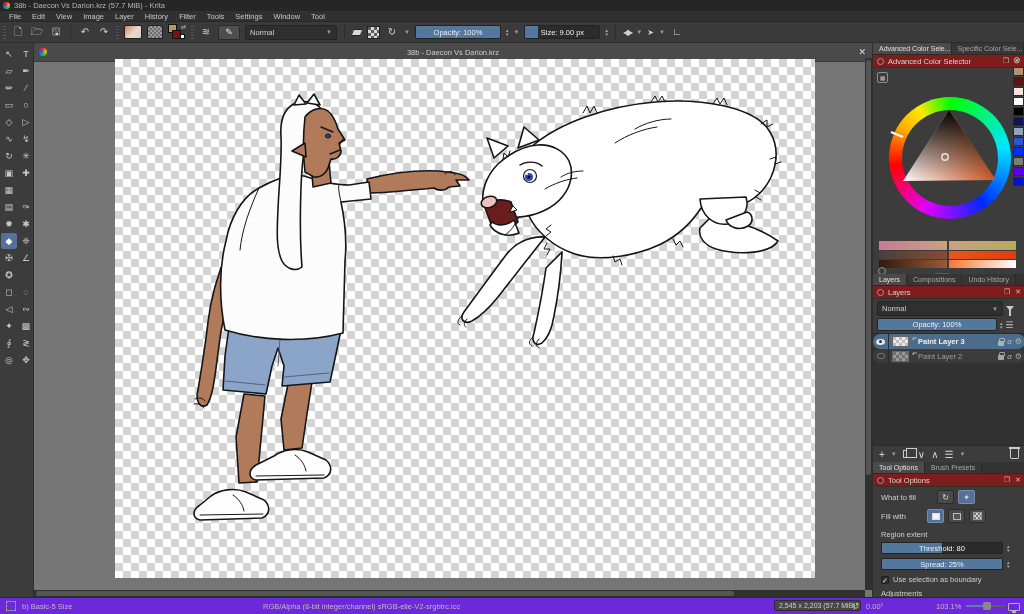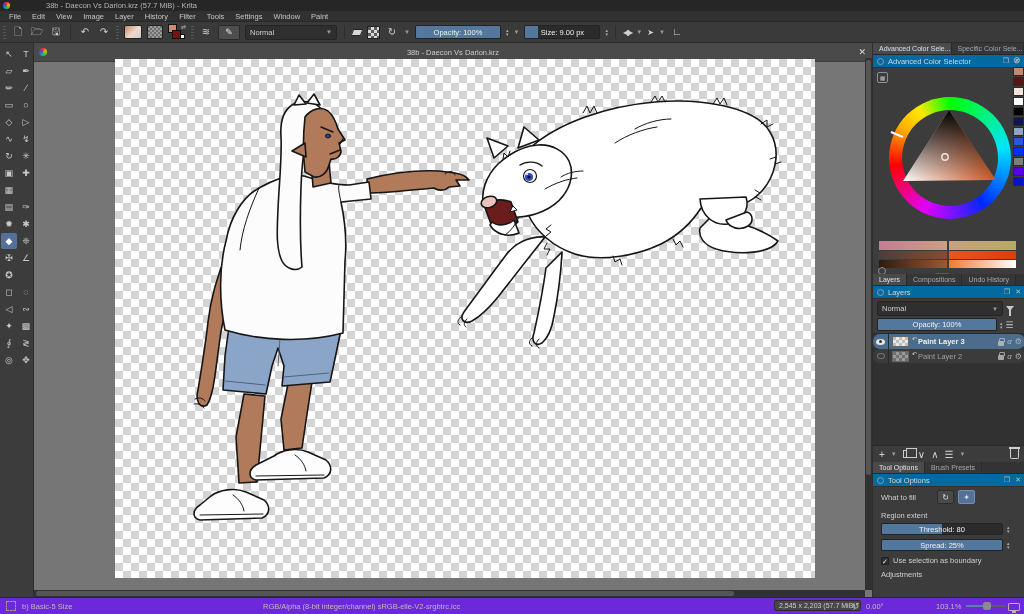--- a/index.html
+++ b/index.html
@@ -1,18 +1,18 @@
 <!DOCTYPE html>
 <html><head>
 <meta charset="utf-8">
 <style>
   * { margin:0; padding:0; box-sizing:border-box; }
   html,body { width:1024px; height:614px; overflow:hidden; background:#3c3c3c;
     font-family:"Liberation Sans", sans-serif; color:#c8c8c8; }
-  .abs { position:absolute;gap:32px; }
+  .abs { position:absolute; }
   #app { position:relative; width:1024px; height:614px; background:#3c3c3c; }
 
   
   #titlebar { left:0; top:0; width:1024px; height:11px; background:#262626; display:flex; align-items:center; }
   #titlebar .logo { width:7px; height:7px; border-radius:50%; margin:0 4px 0 3px;
     background:conic-gradient(#e33,#fa0,#3c3,#09c,#63c,#e33); }
   #titlebar .t { font-size:7.5px; color:#b4b4b4; white-space:nowrap; }
   #menubar { left:0; top:11px; width:1024px; height:11px; background:#313131; display:flex; align-items:center;
     gap:11px; padding-left:9px; border-bottom:1px solid #282828; }
   #menubar span { font-size:7.5px; color:#c6c6c6; }
@@ -71,21 +71,21 @@
   .scroll-v .thumb { position:absolute; left:1px; right:1px; top:2px; height:78%; background:#555; border-radius:3px; }
   .scroll-h { left:0; right:7px; bottom:0; height:7px; background:#313131; }
   .scroll-h .thumb { position:absolute; top:1px; bottom:1px; left:2px; width:84%; background:#555; border-radius:3px; }
 
   
   #rightpanel { left:872px; top:43px; width:152px; height:554px; background:#3c3c3c; border-left:1px solid #2e2e2e; }
   .tabrow { display:flex; height:12px; background:#333; border-bottom:1px solid #2a2a2a; }
   .tab { font-size:7px; color:#a8a8a8; background:#363636; border-right:1px solid #2a2a2a;
     padding:0 6px; display:flex; align-items:center; white-space:nowrap; overflow:hidden; }
   .tab.active { background:#4a4a4a; color:#e0e0e0; }
-  .dockerhead { height:13px; background:#0369a1; border-bottom:1px solid #303030; display:flex; align-items:center;
+  .dockerhead { height:13px; background:#7f1d1d; border-bottom:1px solid #303030; display:flex; align-items:center;
     padding:0 4px; }
   .dockerhead .ic { width:7px; height:7px; border:1.5px solid #9a9a9a; border-radius:50%; margin-right:4px; }
   .dockerhead .t { font-size:7.5px; color:#d6d6d6; }
   .dockerhead .winbtn { margin-left:auto; font-size:7px; color:#bbb; }
   .dockerhead .winbtn + .winbtn { margin-left:5px; }
 
   #wheel { left:16px; top:54px; width:122px; height:122px; border-radius:50%;
     background:conic-gradient(from 0deg,#00ff00,#00e5ff 22%,#0028ff 40%,#e000ff 57%,#ff0000 73%,#ffb000 84%,#ffe800 91%,#00ff00); }
   #wheel .hole { position:absolute; inset:13px; border-radius:50%; background:#3c3c3c; }
   #wheel svg { position:absolute; inset:0; }
@@ -170,21 +170,21 @@
       <span>File</span>
       <span>Edit</span>
       <span>View</span>
       <span>Image</span>
       <span>Layer</span>
       <span>History</span>
       <span>Filter</span>
       <span>Tools</span>
       <span>Settings</span>
       <span>Window</span>
-      <span>Paint</span>
+      <span>Tool</span>
     </div>
 
   <div id="toolbar" class="abs">
     <div class="grip"></div>
     <div class="tbi">🗋</div>
     <div class="tbi">🗁</div>
     <div class="tbi">🖫</div>
     <div class="sep"></div>
     <div class="tbi">↶</div>
     <div class="tbi">↷</div>
@@ -520,20 +520,32 @@
         <div class="t">Tool Options</div>
         <div class="winbtn">❐</div>
         <div class="winbtn">✕</div>
       </div>
 
       <div class="to-row">
         <div class="to-label" style="width:52px">What to fill</div>
         <div class="sq-btn">↻</div>
         <div class="sq-btn active">✦</div>
       </div>
+      <div class="to-row">
+        <div class="to-label" style="width:42px">Fill with</div>
+        <div class="sq-btn active">
+            <span class="fgic"></span>
+          </div>
+        <div class="sq-btn">
+            <span class="bgic"></span>
+          </div>
+        <div class="sq-btn">
+            <span class="patic"></span>
+          </div>
+      </div>
       <div class="to-row" style="padding-top:5px">
         <div class="to-label">Region extent</div>
       </div>
       <div class="to-row" style="padding-top:1px">
         <div class="slider" style="width:122px; height:12px">
           <div class="fill" id="threshold-fill" style="width: 50%;"></div>
           <div class="lab">Threshold: 80</div>
         </div>
         <div class="spin">
             <span>▴</span>

